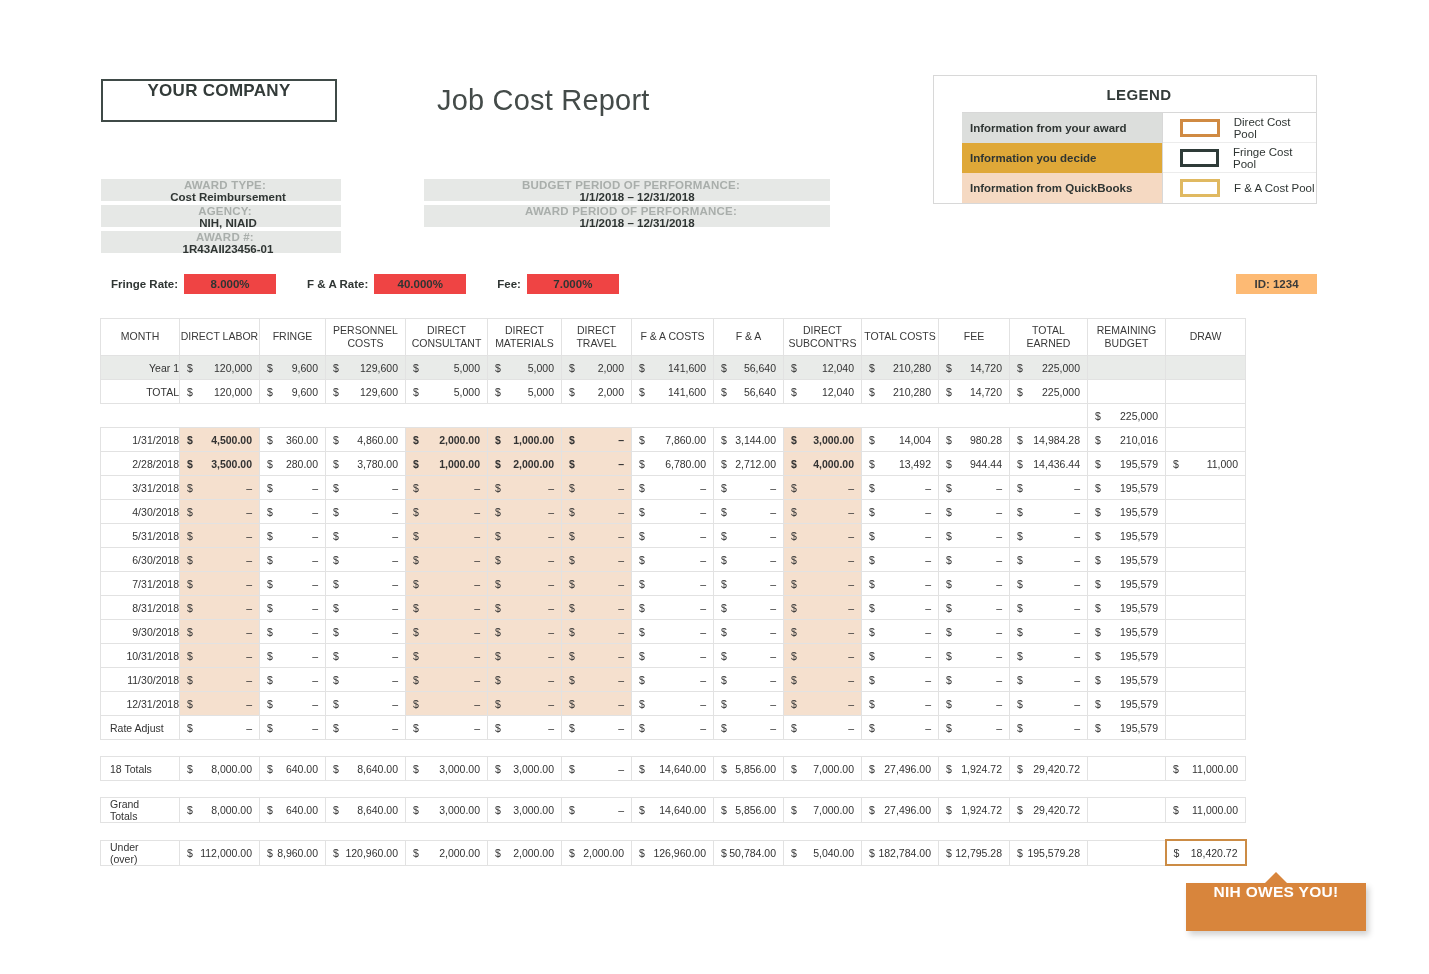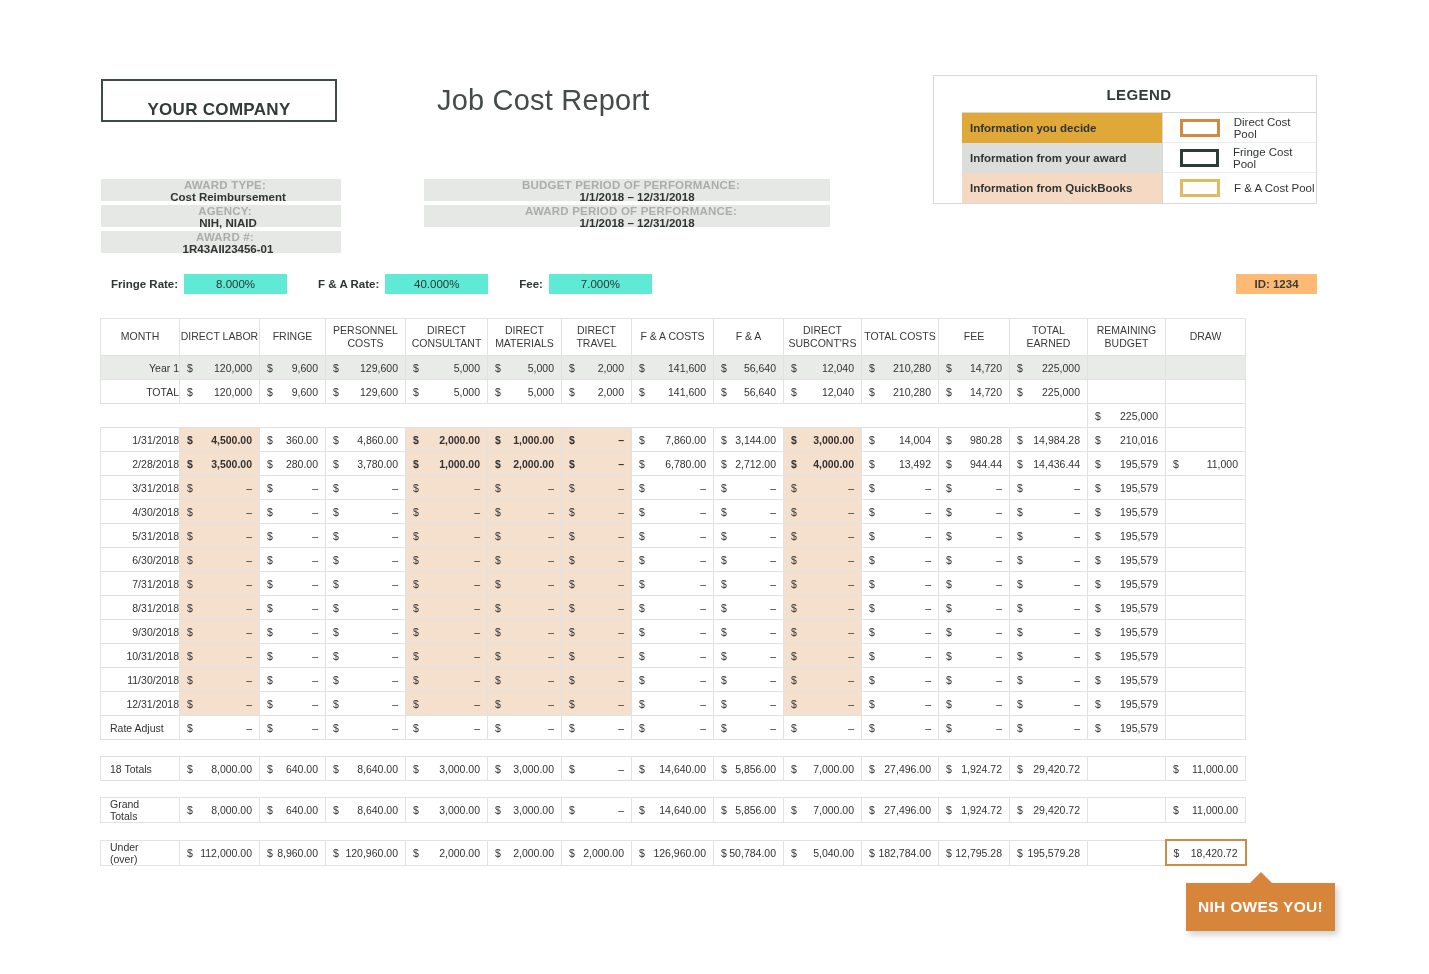--- a/index.html
+++ b/index.html
@@ -15,21 +15,21 @@
     position: relative;
     overflow: hidden;
   }
 
   
   .company-box {
     position: absolute;
     left: 101px; top: 79px;
     width: 236px; height: 43px;
     border: 2px solid #3f4a47;
-    display: flex; align-items: flex-end; justify-content: center;
+    display: flex; align-items: flex-start; justify-content: center;
     box-sizing: border-box;
   }
   .company-box .label {
     font-size: 17px; font-weight: bold; letter-spacing: .3px;
     color: #333b39;
   }
   .report-title {
     position: absolute;
     left: 437px; top: 84px;
     font-size: 29px; font-weight: normal; color: #444b49;
@@ -87,23 +87,23 @@
   .swatch {
     width: 40px; height: 18px; margin: 0 14px 0 17px;
     background: #fff; box-sizing: border-box;
   }
   .legend-right .ltext { font-size: 11.5px; color: #2f3533; }
 
   
   .rates { position: absolute; left: 111px; top: 274px; display: flex; align-items: center; }
   .rate-label { font-size: 11.5px; font-weight: bold; color: #2f3533; }
   .rate-val {
-    background: #5eead4; width: 103px; height: 20px;
+    background: #ef4444; width: 92px; height: 20px;
     display: flex; align-items: center; justify-content: center;
-    font-size: 11.5px; color: #2f3533; margin-left: 6px;
+    font-size: 11.5px; color: #2f3533; margin-left: 6px; font-weight: bold;
   }
   .rate-gap { width: 31px; }
   .id-badge {
     position: absolute; left: 1236px; top: 274px;
     width: 81px; height: 20px; background: #fdba74;
     display: flex; align-items: center; justify-content: center;
     font-size: 11.5px; font-weight: bold; color: #3a3a3a;
   }
 
   
@@ -152,24 +152,24 @@
 
   td.draw-hl {
     border: 2px solid #cc8c45 !important;
     background: #fff;
   }
 
   
   .callout {
     position: absolute;
     left: 1186px; top: 883px;
-    width: 149px; height: 48px;
+    width: 180px; height: 48px;
     background: #d8853c;
     box-shadow: 3px 4px 6px rgba(0,0,0,.18);
-    display: flex; align-items: center; justify-content: center;
+    display: flex; align-items: flex-start; justify-content: center;
   }
   .callout .ctext {
     color: #ffffff; font-size: 15.5px; font-weight: bold; letter-spacing: .3px;
   }
   .callout .tip {
     position: absolute; top: -11px; left: 50%; margin-left: -11px;
     width: 0; height: 0;
     border-left: 11px solid transparent;
     border-right: 11px solid transparent;
     border-bottom: 11px solid #d8853c;
@@ -206,25 +206,25 @@
   <div class="info-row">
     <span class="k">AWARD PERIOD OF PERFORMANCE:</span>
     <span class="v">1/1/2018 – 12/31/2018</span>
   </div>
 </div>
 
 <div class="legend">
   <div class="legend-title">LEGEND</div>
   <div class="legend-body">
     <div class="legend-left">
+      <div class="lrow" id="lsrc0" style="background: rgb(220, 222, 220);">
+        <span>Information from your award</span>
+      </div>
       <div class="lrow" id="lsrc1" style="background: rgb(223, 168, 56);">
         <span>Information you decide</span>
-      </div>
-      <div class="lrow" id="lsrc0" style="background: rgb(220, 222, 220);">
-        <span>Information from your award</span>
       </div>
       <div class="lrow" id="lsrc2" style="background: rgb(245, 217, 194);">
         <span>Information from QuickBooks</span>
       </div>
     </div>
     <div class="legend-right">
       <div class="lrow">
         <span class="swatch" id="sw0" style="border: 3px solid rgb(208, 138, 66);"></span>
         <span class="ltext">Direct Cost Pool</span>
       </div>

